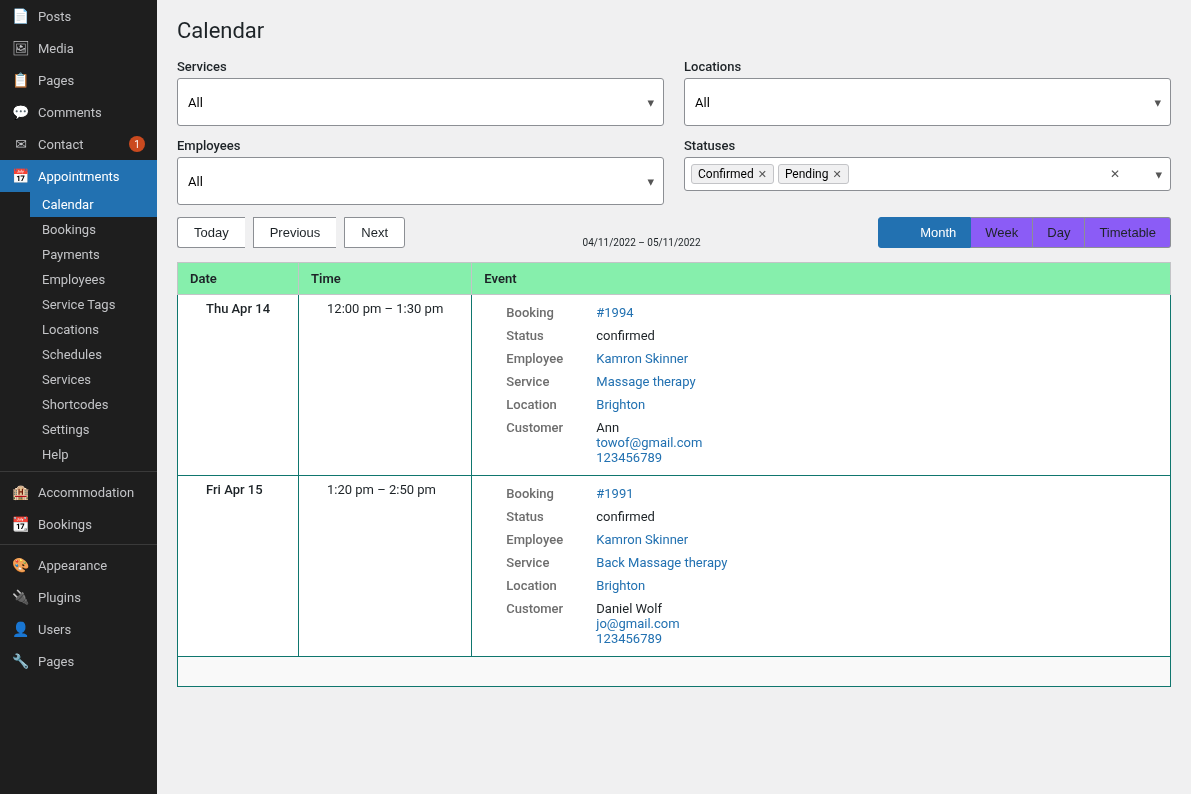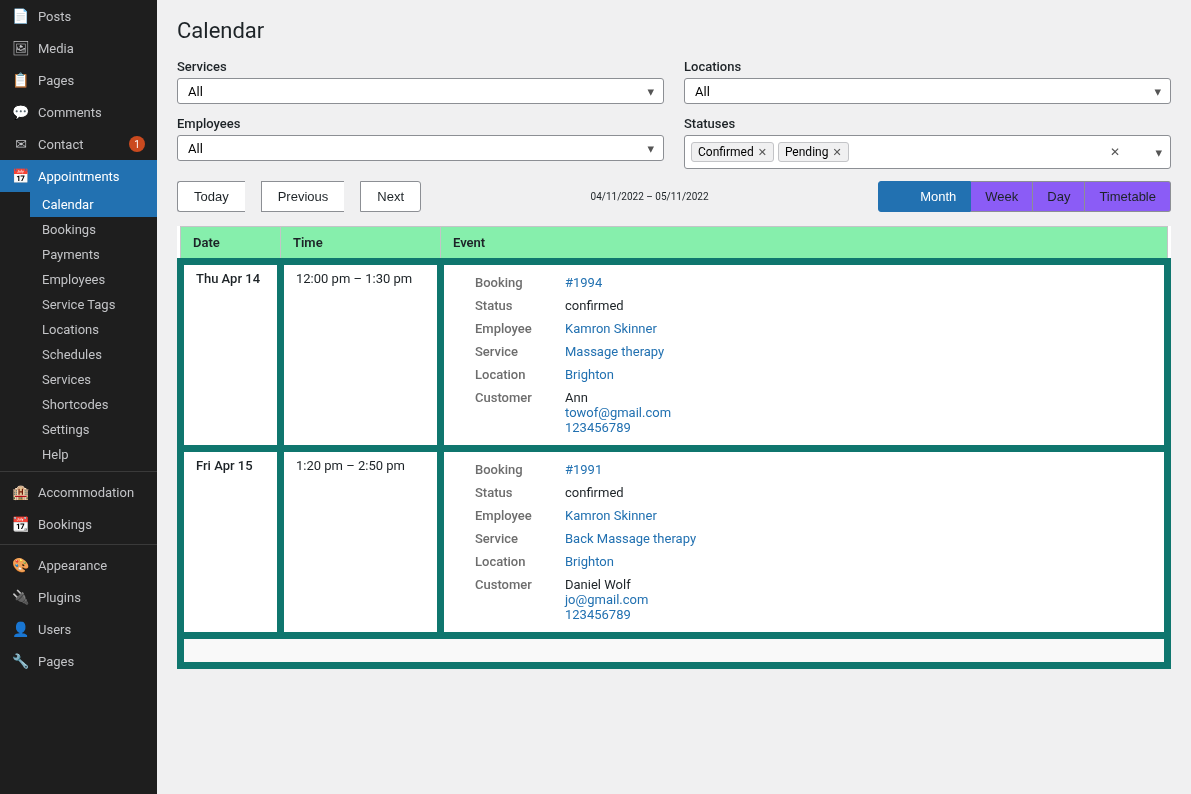--- a/index.html
+++ b/index.html
@@ -78,21 +78,21 @@
       background: #fff;
       border: 1px solid #8c8f94;
       border-radius: 3px;
       padding: 6px 30px 6px 10px;
       font-size: 13px;
       appearance: none;
       position: relative;
       display: flex;
       align-items: center;
       cursor: pointer;
-      height: 26px;
+      height: 48px;
     }
     .select-wrapper {
       position: relative;
       width: 100%;
     }
     .select-wrapper::after {
       content: '▾';
       position: absolute;
       right: 10px;
       top: 50%;
@@ -123,23 +123,23 @@
       align-items: center;
       gap: 4px;
     }
     .status-tag .remove { cursor: pointer; color: #555; font-size: 11px; }
     .status-clear { margin-left: auto; cursor: pointer; color: #555; font-size: 12px; margin-right: 20px; }
     .status-arrow { position: absolute; right: 8px; color: #555; }
 
     
     .calendar-nav {
       display: flex;
-      align-items: center;
+      align-items: flex-end;
       margin-bottom: 14px;
-      gap: 16px;
+      gap: 8px;
     }
     .nav-btn {
       background: #fff;
       border: 1px solid #8c8f94;
       padding: 7px 16px;
       font-size: 13px;
       cursor: pointer;
       color: #1d2327;
     }
     .nav-btn:first-child { border-radius: 3px 0 0 3px; border-right: none; }
@@ -175,29 +175,29 @@
     .calendar-table th {
       background: #86efac;
       border: 1px solid #c3c4c7;
       padding: 8px 12px;
       text-align: left;
       font-size: 13px;
       font-weight: 600;
       color: #1d2327;
     }
     .calendar-table td {
-      border: 7px solid #0f766e;
-      padding: 6px 12px;
+      border: 1px solid #0f766e;
+      padding: 6px 28px;
       vertical-align: top;
       font-size: 13px;
       color: #1d2327;
     }
     .date-cell { white-space: nowrap; font-weight: 500; width: 100px; }
     .time-cell { white-space: nowrap; width: 160px; }
-    .event-table { width: 100%; border-collapse: collapse; margin-left: 13px; }
+    .event-table { width: 100%; border-collapse: collapse; }
     .event-table td { border: none; padding: 4px 6px; font-size: 13px; vertical-align: top; }
     .event-table td:first-child { color: #6d6d6d; width: 90px; font-weight: 500; }
     a.booking-link { color: #2271b1; text-decoration: none; }
     .empty-row td { height: 30px; background: #f9f9f9; }
   </style>
 </head>
 <body>
 
 <div id="sidebar">
   <div class="sidebar-item">

